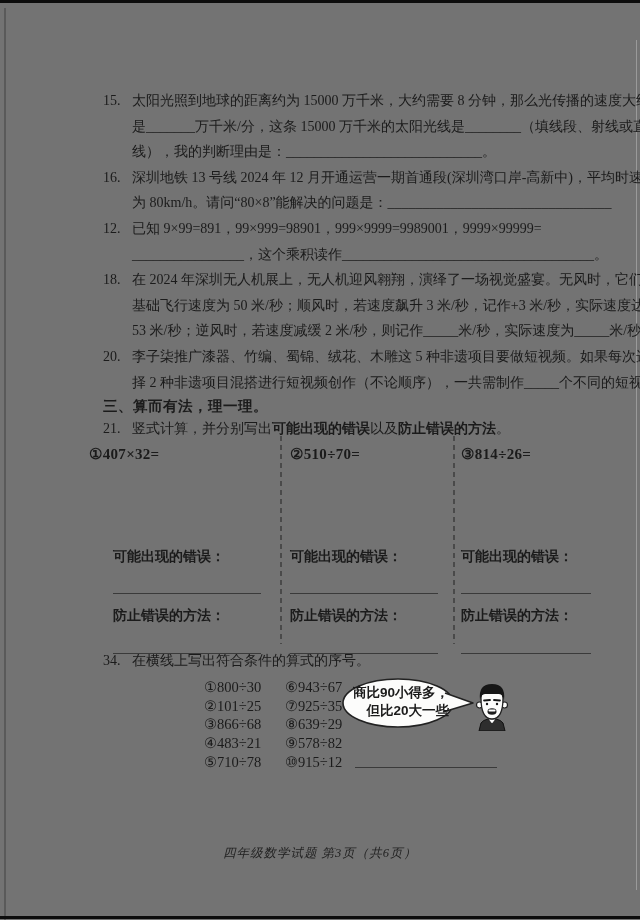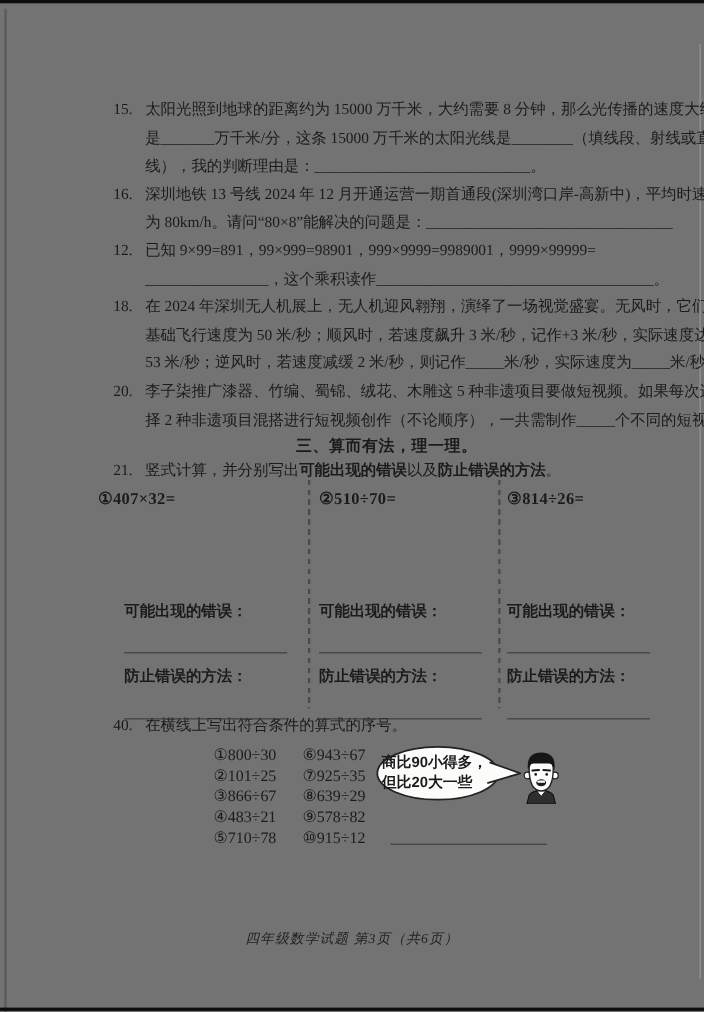--- a/index.html
+++ b/index.html
@@ -14,21 +14,21 @@
   .scan-left   { position:absolute; left:4px; top:8px; bottom:0; width:2px; background:#5a5a5a; }
   .scan-right  { position:absolute; right:3px; top:40px; bottom:30px; width:1px; background:#9a9a9a; }
 
   .content { position:absolute; left:103px; top:88px; width:497px; font-size:14px; line-height:25.6px; }
 
   .q { display:flex; }
   .qnum { width:29px; flex:none; }
   .qbody { flex:1; }
   .qline { white-space:nowrap; }
 
-  .sec-heading { font-weight:bold; font-size:14.5px; line-height:23px; letter-spacing:.5px;text-align:center; }
+  .sec-heading { font-weight:bold; font-size:14.5px; line-height:23px; letter-spacing:.5px; }
   .q21-intro { line-height:22px; }
   .q21-intro .qnum21 { display:inline-block; width:29px; }
   .q21-intro b { font-weight:bold; }
 
   .q21-grid { position:relative; margin-left:-18px; width:514px; height:202px; display:flex; margin-top:2px; }
   .calc-col { position:relative; box-sizing:border-box; }
   .col-a { width:195px; padding-left:4px; }
   .col-b { width:173px; padding-left:10px; }
   .col-c { width:146px; padding-left:8px; }
   .col-divider { position:absolute; top:-6px; bottom:0; width:2px;
@@ -38,28 +38,28 @@
   .calc-label { font-weight:bold; font-size:14px; }
   .lbl-err  { margin-top:76px; }
   .lbl-prev { margin-top:9px; }
   .col-a .calc-label, .col-a .answer-blank { margin-left:24px; }
   .answer-blank { height:0; border-bottom:1.6px solid #3a3a3a; margin-top:24px; }
   .col-a .answer-blank { width:148px; } .col-b .answer-blank { width:148px; } .col-c .answer-blank { width:130px; }
 
   .q22 { margin-top:5px; }
   .q22-head { display:flex; line-height:23px; }
   .q22-body { position:relative; height:108px; margin-top:3px; }
-  .expr-grid { position:absolute; left:91px; top:0; display:grid;
+  .expr-grid { position:absolute; left:101px; top:0; display:grid;
     grid-template-rows:repeat(5,18.6px); grid-auto-flow:column; column-gap:5px;
     font-size:14.5px; font-weight:500; }
   .expr-item { width:76px; white-space:nowrap; }
 
   .bubble { position:absolute; left:238px; top:2px; width:135px; height:54px; }
   .bubble svg { position:absolute; left:0; top:0; }
-  .bubble-text { position:absolute; left:6px; top:7px; width:102px; text-align:left;
+  .bubble-text { position:absolute; left:6px; top:7px; width:102px; text-align:right;
     font-weight:bold; font-size:13.5px; line-height:18px; font-family:"Liberation Sans","DejaVu Sans",sans-serif; }
 
   .avatar { position:absolute; left:372px; top:6px; width:34px; height:50px; }
 
   .q22-answer { position:absolute; left:252px; top:92px; width:142px; height:0; border-bottom:1.6px solid #3a3a3a; }
 
   .footer { position:absolute; left:0; top:845px; width:640px; text-align:center;
     font-size:12.5px; font-style:italic; letter-spacing:1px; color:#222; }
 </style>
 </head>
@@ -143,28 +143,28 @@
         <div class="answer-blank"></div>
         <div class="calc-label lbl-prev">防止错误的方法：</div>
         <div class="answer-blank"></div>
       </div>
       <div class="col-divider div-1"></div>
       <div class="col-divider div-2"></div>
     </div>
 
     <div class="q22">
       <div class="q22-head">
-        <span class="qnum">40.</span>
+        <span class="qnum">34.</span>
         <span>在横线上写出符合条件的算式的序号。</span>
       </div>
       <div class="q22-body">
         <div class="expr-grid">
           <div class="expr-item">①800÷30</div>
           <div class="expr-item">②101÷25</div>
-          <div class="expr-item">③866÷67</div>
+          <div class="expr-item">③866÷68</div>
           <div class="expr-item">④483÷21</div>
           <div class="expr-item">⑤710÷78</div>
           <div class="expr-item">⑥943÷67</div>
           <div class="expr-item">⑦925÷35</div>
           <div class="expr-item">⑧639÷29</div>
           <div class="expr-item">⑨578÷82</div>
           <div class="expr-item">⑩915÷12</div>
         </div>
 
         <div class="bubble">

